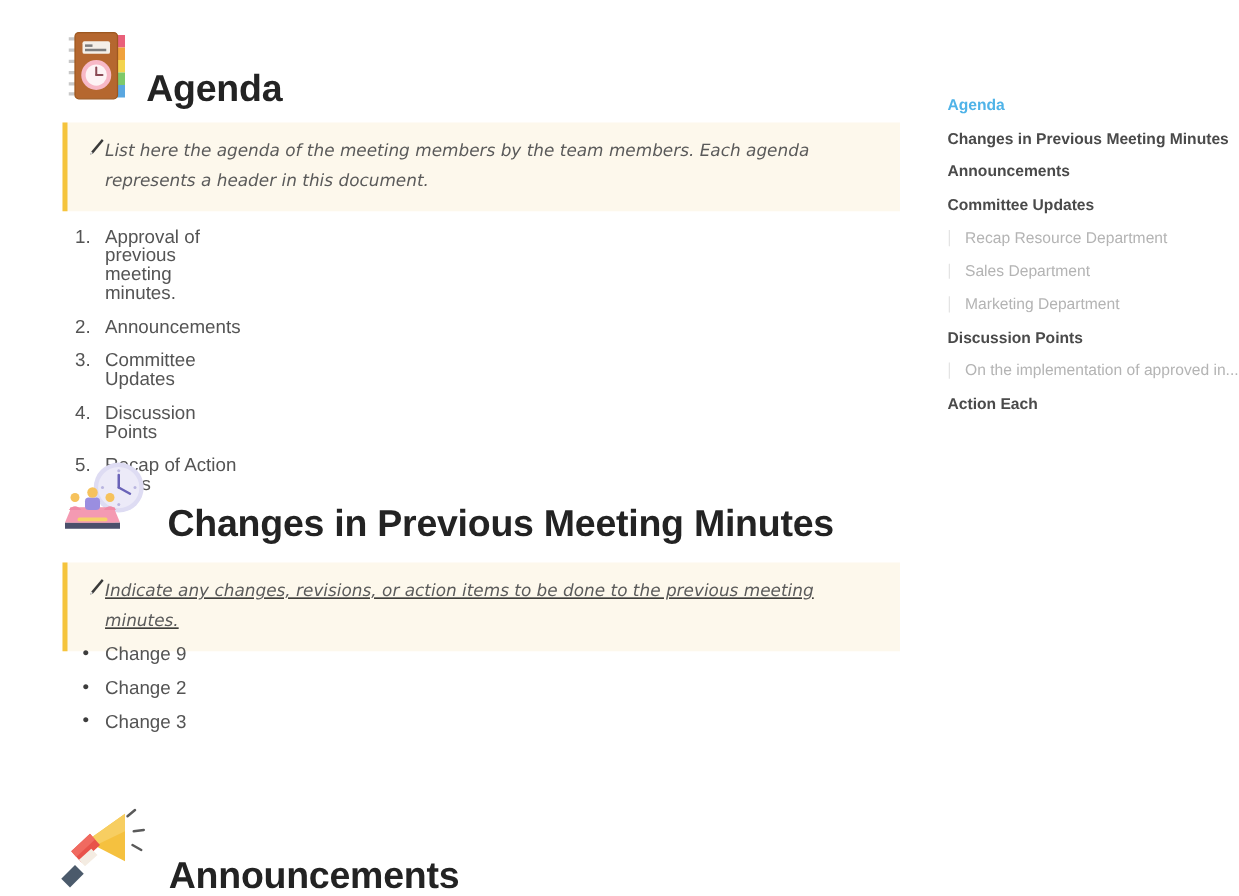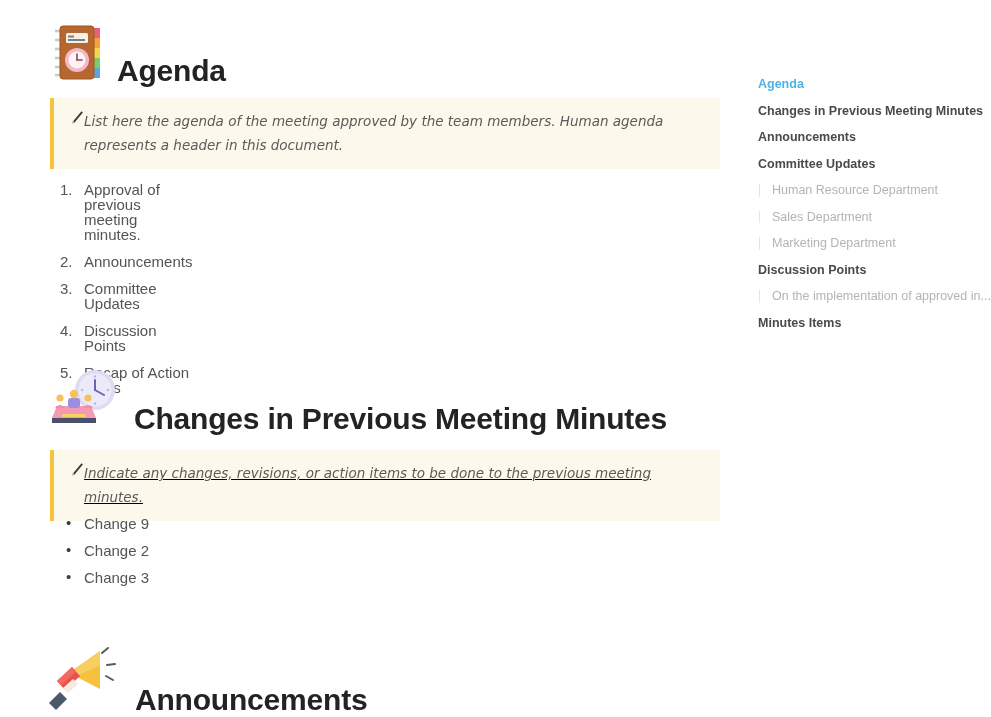--- a/index.html
+++ b/index.html
@@ -186,21 +186,21 @@
       <span class="section-title">Agenda</span>
     </div>
 
     <div class="callout" style="position:absolute; left:50px; top:98px;">
       <span class="callout-pen">
         <svg width="14" height="16" viewBox="0 0 14 16">
           <path d="M11.5 1.2 L12.9 2.6 L4.6 12.6 L2.2 13.8 L3.1 11.2 Z" fill="#3a3a3a"></path>
           <path d="M2.2 13.8 L3.1 11.2 L4.2 12.3 Z" fill="#f2f2f2"></path>
         </svg>
       </span>
-      <div class="callout-text">List here the agenda of the meeting approved by the team members. Human agenda represents a header in this document.</div>
+      <div class="callout-text">List here the agenda of the meeting members by the team members. Each agenda represents a header in this document.</div>
     </div>
 
     <ol class="doc-list" style="position:absolute; left:50px; top:182px;">
       <li>
         <span class="marker">1.</span>
         <span>Approval of previous meeting minutes.</span>
       </li>
       <li>
         <span class="marker">2.</span>
         <span>Announcements</span>
@@ -310,19 +310,19 @@
     </div>
   </div>
 
 </div>
 
 <nav class="toc">
   <div class="toc-item active">Agenda</div>
   <div class="toc-item">Changes in Previous Meeting Minutes</div>
   <div class="toc-item">Announcements</div>
   <div class="toc-item">Committee Updates</div>
-  <div class="toc-sub">Human Resource Department</div>
+  <div class="toc-sub">Recap Resource Department</div>
   <div class="toc-sub">Sales Department</div>
   <div class="toc-sub last-of-group">Marketing Department</div>
   <div class="toc-item">Discussion Points</div>
   <div class="toc-sub last-of-group">On the implementation of approved in...</div>
-  <div class="toc-item">Minutes Items</div>
+  <div class="toc-item">Action Each</div>
 </nav>
 
 </body></html>

